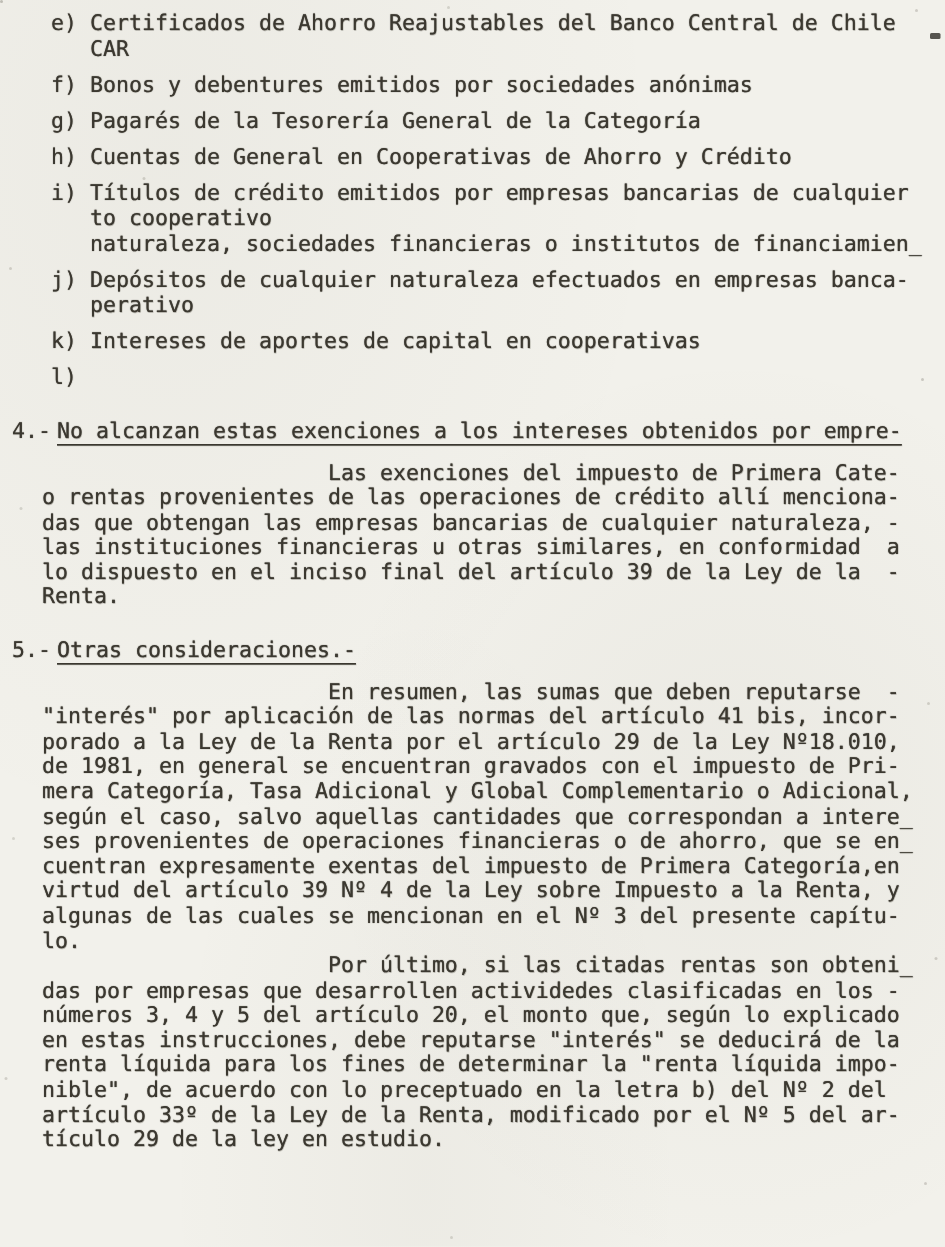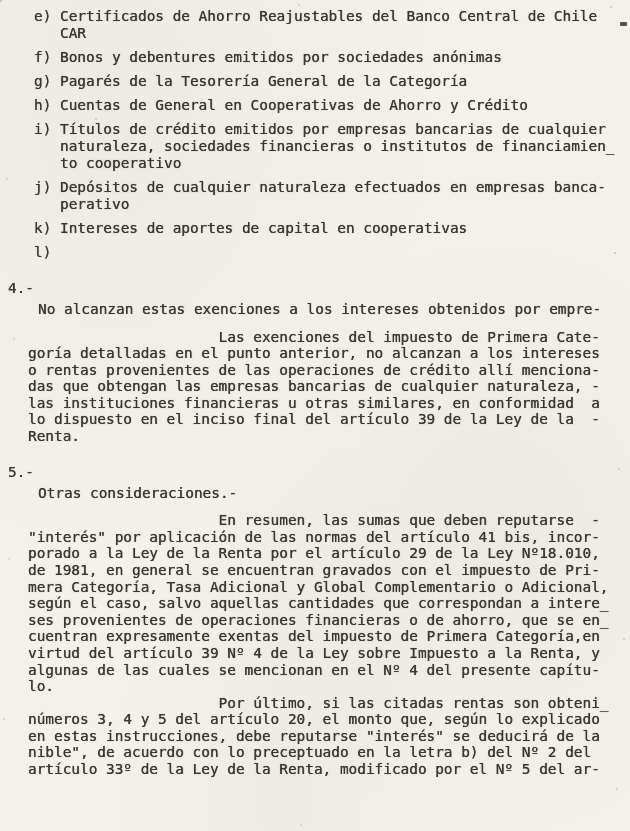--- a/index.html
+++ b/index.html
@@ -24,23 +24,23 @@
   .item{display:flex;margin-bottom:7px}
   .item .mk{flex:none;width:26px;line-height:17px;white-space:pre;
     text-shadow:0 0 0.7px rgba(59,55,46,0.85)}
   .item .ln{line-height:17px}
   
   .shead{display:flex;margin:0 0 7px 8px}
   .sn{flex:none;width:30px;line-height:23.5px;white-space:pre;
     text-shadow:0 0 0.7px rgba(59,55,46,0.85)}
   .hl .ln{
     line-height:23.5px;
+    text-decoration:underline;
     text-decoration-thickness:1.3px;
     text-underline-offset:3.5px;
-    margin-top:21px;
   }
   .para{margin:0 0 16px 28px}
   .para .ln{line-height:16.6px}
   .para.tight{margin-bottom:0}
   
   .noise{
     position:absolute;top:0;left:0;width:2px;height:2px;border-radius:50%;
     background:rgba(80,75,62,0.3);
     box-shadow:
       610px 6px 0 rgba(80,75,62,0.22),
@@ -96,22 +96,22 @@
       <span class="mk">h)</span>
       <span class="ls">
         <span class="ln">Cuentas de General en Cooperativas de Ahorro y Crédito</span>
       </span>
     </div>
 
     <div class="item">
       <span class="mk">i)</span>
       <span class="ls">
         <span class="ln">Títulos de crédito emitidos por empresas bancarias de cualquier</span>
+        <span class="ln">to cooperativo</span>
         <span class="ln">naturaleza, sociedades financieras o institutos de financiamien̲</span>
-        <span class="ln">to cooperativo</span>
       </span>
     </div>
 
     <div class="item">
       <span class="mk">j)</span>
       <span class="ls">
         <span class="ln">Depósitos de cualquier naturaleza efectuados en empresas banca-</span>
         <span class="ln">perativo</span>
       </span>
     </div>
@@ -131,21 +131,20 @@
 
   <div class="sect">
     <div class="shead">
       <span class="sn">4.-</span>
       <span class="hl">
         <span class="ln">No alcanzan estas exenciones a los intereses obtenidos por empre-</span>
       </span>
     </div>
     <div class="para">
       <span class="ln">                      Las exenciones del impuesto de Primera Cate-</span>
-      <span class="ln">goría detalladas en el punto anterior, no alcanzan a los intereses</span>
       <span class="ln">o rentas provenientes de las operaciones de crédito allí menciona-</span>
       <span class="ln">das que obtengan las empresas bancarias de cualquier naturaleza, -</span>
       <span class="ln">las instituciones financieras u otras similares, en conformidad  a</span>
       <span class="ln">lo dispuesto en el inciso final del artículo 39 de la Ley de la  -</span>
       <span class="ln">Renta.</span>
     </div>
   </div>
 
   <div class="sect">
     <div class="shead">
@@ -157,25 +156,28 @@
     <div class="para tight">
       <span class="ln">                      En resumen, las sumas que deben reputarse  -</span>
       <span class="ln">"interés" por aplicación de las normas del artículo 41 bis, incor-</span>
       <span class="ln">porado a la Ley de la Renta por el artículo 29 de la Ley Nº18.010,</span>
       <span class="ln">de 1981, en general se encuentran gravados con el impuesto de Pri-</span>
       <span class="ln">mera Categoría, Tasa Adicional y Global Complementario o Adicional,</span>
       <span class="ln">según el caso, salvo aquellas cantidades que correspondan a intere̲</span>
       <span class="ln">ses provenientes de operaciones financieras o de ahorro, que se en̲</span>
       <span class="ln">cuentran expresamente exentas del impuesto de Primera Categoría,en</span>
       <span class="ln">virtud del artículo 39 Nº 4 de la Ley sobre Impuesto a la Renta, y</span>
-      <span class="ln">algunas de las cuales se mencionan en el Nº 4 del presente capítu-</span>
+      <span class="ln">algunas de las cuales se mencionan en el Nº 3 del presente capítu-</span>
       <span class="ln">lo.</span>
     </div>
     <div class="para tight">
       <span class="ln">                      Por último, si las citadas rentas son obteni̲</span>
+      <span class="ln">das por empresas que desarrollen actividedes clasificadas en los -</span>
       <span class="ln">números 3, 4 y 5 del artículo 20, el monto que, según lo explicado</span>
       <span class="ln">en estas instrucciones, debe reputarse "interés" se deducirá de la</span>
+      <span class="ln">renta líquida para los fines de determinar la "renta líquida impo-</span>
       <span class="ln">nible", de acuerdo con lo preceptuado en la letra b) del Nº 2 del</span>
       <span class="ln">artículo 33º de la Ley de la Renta, modificado por el Nº 5 del ar-</span>
+      <span class="ln">tículo 29 de la ley en estudio.</span>
     </div>
   </div>
 
 </div>
 
 </body></html>

